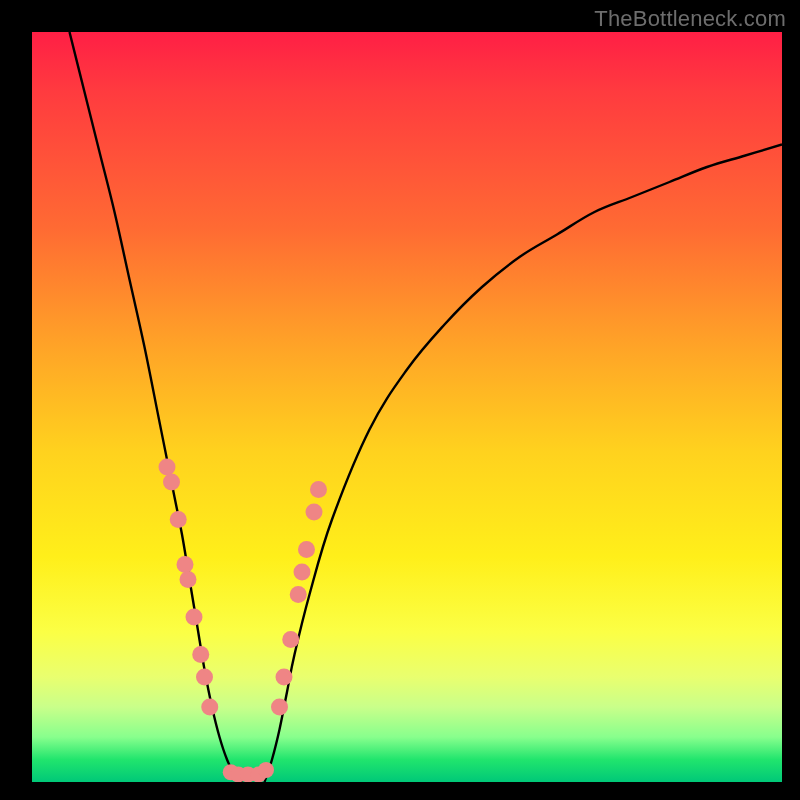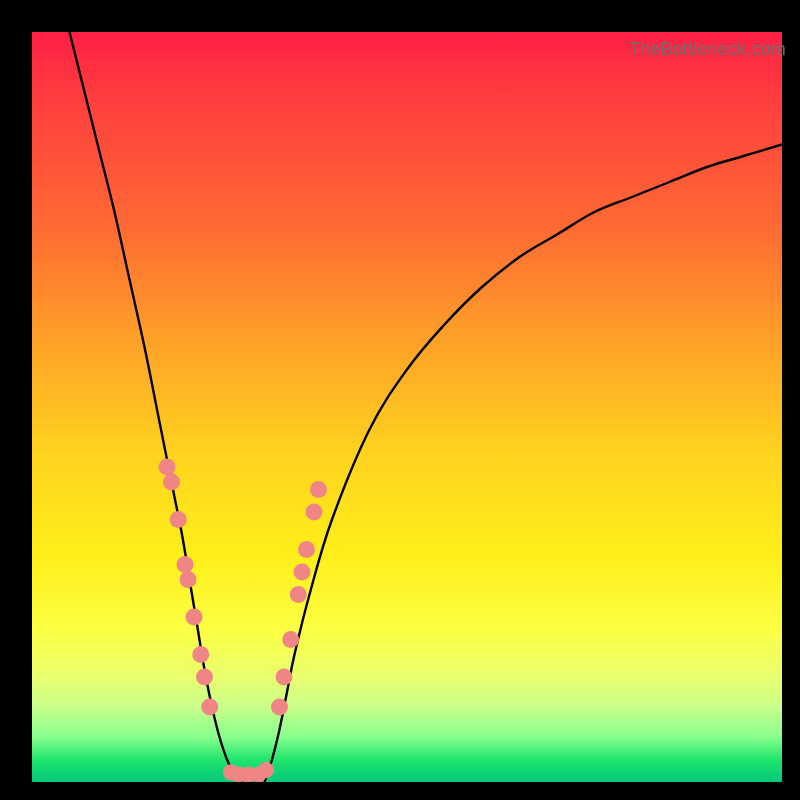--- a/index.html
+++ b/index.html
@@ -36,25 +36,24 @@
       #88ff8d 94%,
       #21e56d 97%,
       #00c878 100%
     );
   }
   .watermark {
     position: absolute;
     top: 6px;
     right: 14px;
     color: #6d6d6d;
-    font-size: 18px;
+    font-size: 22px;
     font-weight: 400;
     letter-spacing: 0.2px;
     z-index: 5;
-    margin-top: 33px;
   }
   svg.curves {
     position: absolute;
     left: 0;
     top: 0;
     width: 750px;
     height: 750px;
   }
   .curve {
     fill: none;

